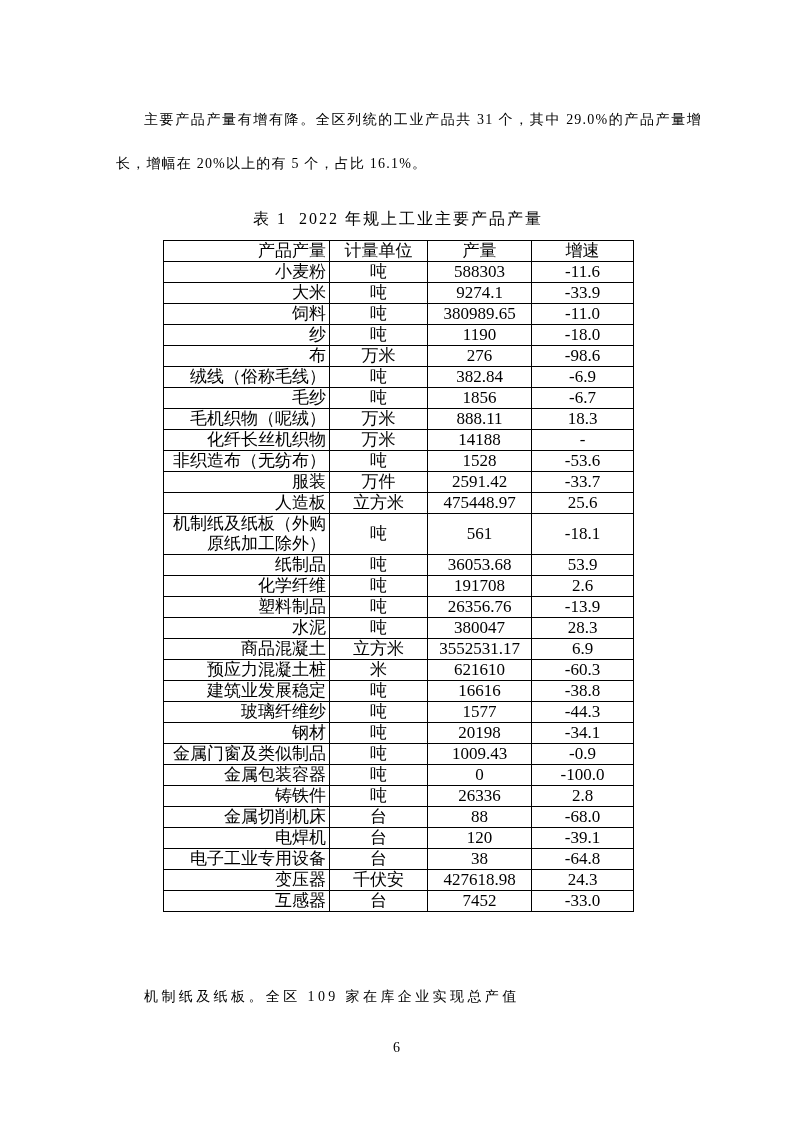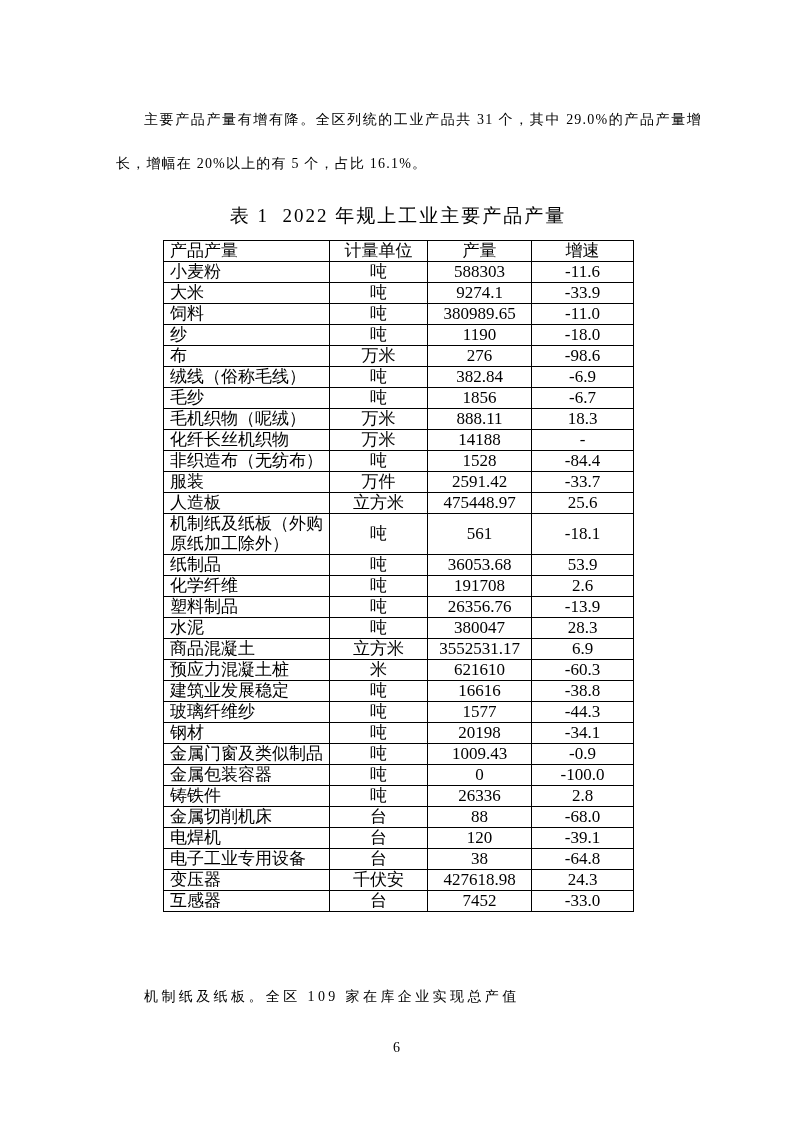--- a/index.html
+++ b/index.html
@@ -20,24 +20,24 @@
     line-height: 43.5px;
     text-align: justify;
     text-indent: 2em;
     letter-spacing: 1.2px;
   }
   .para1 { top: 84px; }
   .para2 { top: 961px; letter-spacing: 3.4px; }
   .table-title {
     position: absolute;
     left: 163px;
-    top: 203px;
+    top: 209px;
     width: 470px;
     text-align: center;
-    font-size: 19px;
+    font-size: 16px;
     letter-spacing: 2px;
     white-space: pre;
   }
   table.products {
     position: absolute;
     left: 163px;
     top: 240px;
     width: 470px;
     border-collapse: collapse;
     table-layout: fixed;
@@ -46,21 +46,21 @@
     border: 1.5px solid #000000;
     font-size: 17px;
     font-weight: normal;
     line-height: 20px;
     height: 20px;
     padding: 0 3px;
     text-align: center;
     overflow: hidden;
   }
   table.products th.name, table.products td.name {
-    text-align: left;
+    text-align: right;
     padding-left: 6px;
     margin-left: 20px;
   }
   .col-name { width: 166px; }
   .col-unit { width: 98px; }
   .col-output { width: 104px; }
   .col-growth { width: 102px; }
   .page-number {
     position: absolute;
     left: 0;
@@ -144,21 +144,21 @@
       <tr>
         <td class="name">化纤长丝机织物</td>
         <td>万米</td>
         <td>14188</td>
         <td>-</td>
       </tr>
       <tr>
         <td class="name">非织造布（无纺布）</td>
         <td>吨</td>
         <td>1528</td>
-        <td>-84.4</td>
+        <td>-53.6</td>
       </tr>
       <tr>
         <td class="name">服装</td>
         <td>万件</td>
         <td>2591.42</td>
         <td>-33.7</td>
       </tr>
       <tr>
         <td class="name">人造板</td>
         <td>立方米</td>

